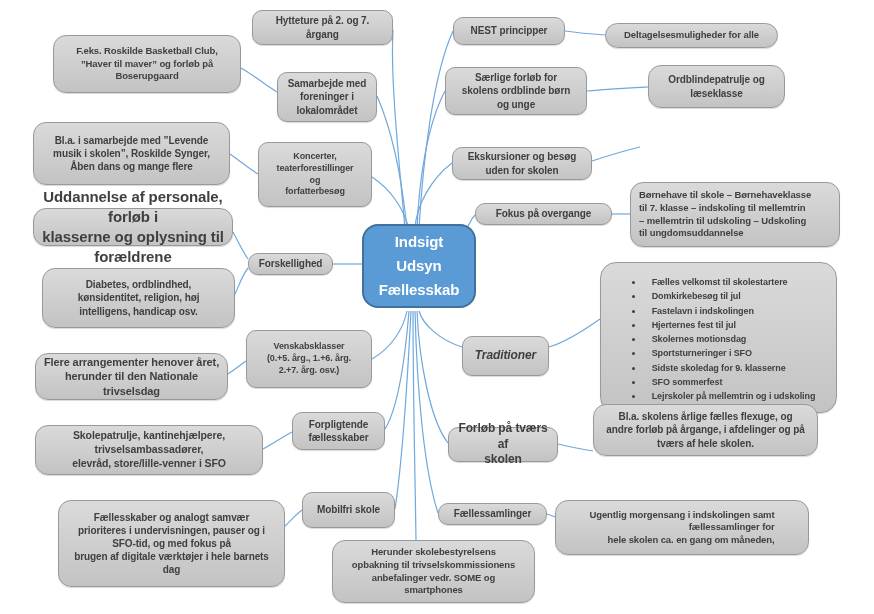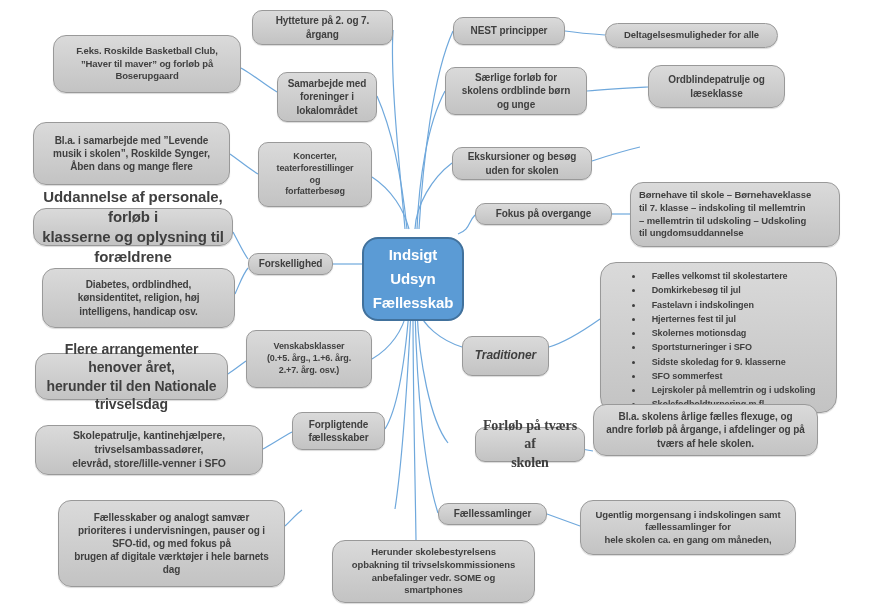--- a/index.html
+++ b/index.html
@@ -11,21 +11,21 @@
   #edges path{fill:none;stroke:var(--edge,#6fa8dc);stroke-width:1.2;}
   .node{
     position:absolute;box-sizing:border-box;
     display:flex;align-items:center;justify-content:center;
     background:linear-gradient(to bottom,var(--fillTop,#dadada),var(--fillBot,#c3c3c3));
     border:1px solid var(--nodeBorder,#999);
     border-radius:10px;
     color:var(--nodeText,#3f3f3f);
     font-weight:bold;text-align:center;
     line-height:1.32;letter-spacing:-0.1px;
-    padding:3px 5px;
+    padding:9px 5px;
     box-shadow:0 1px 1px rgba(0,0,0,0.15);
   }
   .node span{white-space:pre-line;}
   .node.detail{border-radius:13px;}
   .node.align-left{text-align:left;justify-content:flex-start;padding-left:8px;}
   .node.center{
     background:var(--centerFill,#5b9bd5);
     border:2px solid var(--centerBorder,#41719c);
     border-radius:16px;color:var(--centerText,#fff);
     line-height:1.6;box-shadow:none;
@@ -63,21 +63,21 @@
       <path d="M 285 526 C 291 521, 295 515, 302 510"></path>
       <path d="M 565 31 C 579 33, 591 34, 605 35"></path>
       <path d="M 587 91 C 607 89, 628 88, 648 87"></path>
       <path d="M 592 161 C 607 156, 623 151, 640 147"></path>
       <path d="M 612 214 C 618 214, 624 214, 630 214"></path>
       <path d="M 549 347 C 566 342, 583 331, 600 319"></path>
       <path d="M 558 444 C 570 447, 581 449, 593 451"></path>
       <path d="M 547 514 C 558 518, 569 522, 580 526"></path>
     </svg>
 
-<div class="node center" style="left: 362px; top: 237px; width: 102px; height: 84px; font-size: 15px;">
+<div class="node center" style="left: 362px; top: 224px; width: 114px; height: 84px; font-size: 15px;">
       <span>Indsigt
 Udsyn
 Fællesskab</span>
     </div>
     <div class="node detail" style="left: 53px; top: 35px; width: 188px; height: 58px; font-size: 9.5px;">
       <span>F.eks. Roskilde Basketball Club,
 ”Haver til maver” og forløb på
 Boserupgaard</span>
     </div>
     <div class="node detail" style="left: 33px; top: 122px; width: 197px; height: 63px; font-size: 10px;">
@@ -87,21 +87,21 @@
     </div>
     <div class="node detail" style="left: 33px; top: 208px; width: 200px; height: 38px; font-size: 15px;">
       <span>Uddannelse af personale, forløb i
 klasserne og oplysning til forældrene</span>
     </div>
     <div class="node detail" style="left: 42px; top: 268px; width: 193px; height: 60px; font-size: 10px;">
       <span>Diabetes, ordblindhed,
 kønsidentitet, religion, høj
 intelligens, handicap osv.</span>
     </div>
-    <div class="node detail" style="left: 35px; top: 353px; width: 193px; height: 47px; font-size: 14px;">
+    <div class="node detail" style="left: 35px; top: 353px; width: 193px; height: 47px; font-size: 11px;">
       <span>Flere arrangementer henover året,
 herunder til den Nationale
 trivselsdag</span>
     </div>
     <div class="node detail" style="left: 35px; top: 425px; width: 228px; height: 50px; font-size: 10.5px;">
       <span>Skolepatrulje, kantinehjælpere,
 trivselsambassadører,
 elevråd, store/lille-venner i SFO</span>
     </div>
     <div class="node detail" style="left: 58px; top: 500px; width: 227px; height: 87px; font-size: 10px;">
@@ -131,20 +131,23 @@
     </div>
     <div class="node topic" style="left: 246px; top: 330px; width: 126px; height: 58px; font-size: 9px;">
       <span>Venskabsklasser
 (0.+5. årg., 1.+6. årg.
 2.+7. årg. osv.)</span>
     </div>
     <div class="node topic" style="left: 292px; top: 412px; width: 93px; height: 38px; font-size: 10px;">
       <span>Forpligtende
 fællesskaber</span>
     </div>
+    <div class="node topic" style="left: 302px; top: 492px; width: 93px; height: 36px; font-size: 10px;">
+      <span>Mobilfri skole</span>
+    </div>
     <div class="node detail" style="left: 332px; top: 540px; width: 203px; height: 63px; font-size: 9.5px;">
       <span>Herunder skolebestyrelsens
 opbakning til trivselskommissionens
 anbefalinger vedr. SOME og
 smartphones</span>
     </div>
     <div class="node topic" style="left: 453px; top: 17px; width: 112px; height: 28px; font-size: 10px;">
       <span>NEST principper</span>
     </div>
     <div class="node topic" style="left: 445px; top: 67px; width: 142px; height: 48px; font-size: 10px;">
@@ -155,21 +158,21 @@
     <div class="node topic" style="left: 452px; top: 147px; width: 140px; height: 33px; font-size: 10px;">
       <span>Ekskursioner og besøg
 uden for skolen</span>
     </div>
     <div class="node topic" style="left: 475px; top: 203px; width: 137px; height: 22px; font-size: 10px;">
       <span>Fokus på overgange</span>
     </div>
     <div class="node topic" style="left: 462px; top: 336px; width: 87px; height: 40px; font-size: 12px; font-style: italic;">
       <span>Traditioner</span>
     </div>
-    <div class="node topic" style="left: 475px; top: 427px; width: 110px; height: 35px; font-size: 14px; font-family: Liberation Serif, serif;">
+    <div class="node topic" style="left: 448px; top: 427px; width: 110px; height: 35px; font-size: 12px;">
       <span>Forløb på tværs af
 skolen</span>
     </div>
     <div class="node topic" style="left: 438px; top: 503px; width: 109px; height: 22px; font-size: 10px;">
       <span>Fællessamlinger</span>
     </div>
     <div class="node detail" style="left: 605px; top: 23px; width: 173px; height: 25px; font-size: 9.5px;">
       <span>Deltagelsesmuligheder for alle</span>
     </div>
     <div class="node detail" style="left: 648px; top: 65px; width: 137px; height: 43px; font-size: 10px;">
@@ -194,18 +197,18 @@
         <li>SFO sommerfest</li>
         <li>Lejrskoler på mellemtrin og i udskoling</li>
         <li>Skolefodboldturnering m.fl.</li>
       </ul>
     </div>
     <div class="node detail" style="left: 593px; top: 404px; width: 225px; height: 52px; font-size: 10px;">
       <span>Bl.a. skolens årlige fælles flexuge, og
 andre forløb på årgange, i afdelinger og på
 tværs af hele skolen.</span>
     </div>
-    <div class="node detail" style="left: 580px; top: 500px; width: 216px; height: 55px; font-size: 9.5px;">
+    <div class="node detail" style="left: 555px; top: 500px; width: 254px; height: 55px; font-size: 9.5px; text-align: right;">
       <span>Ugentlig morgensang i indskolingen samt
 fællessamlinger for
 hele skolen ca. en gang om måneden,</span>
     </div>
   </div>
 
 </body></html>

